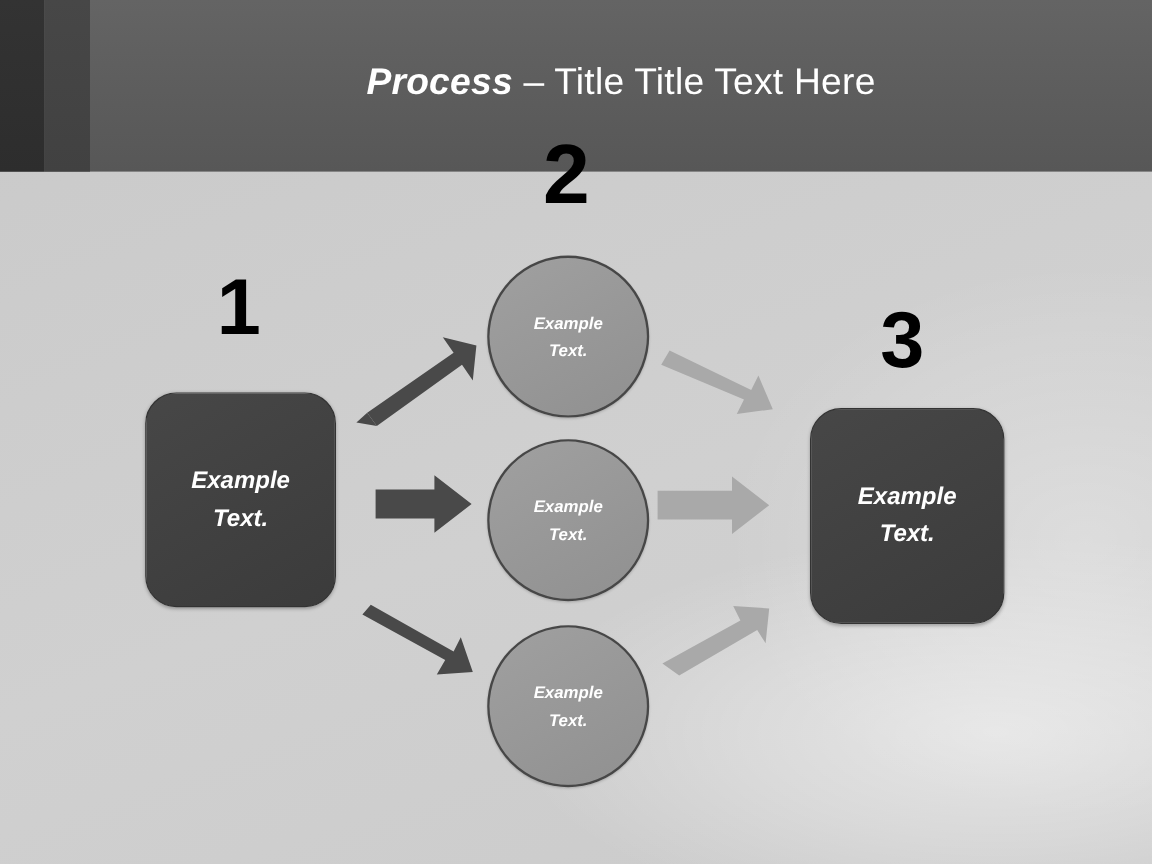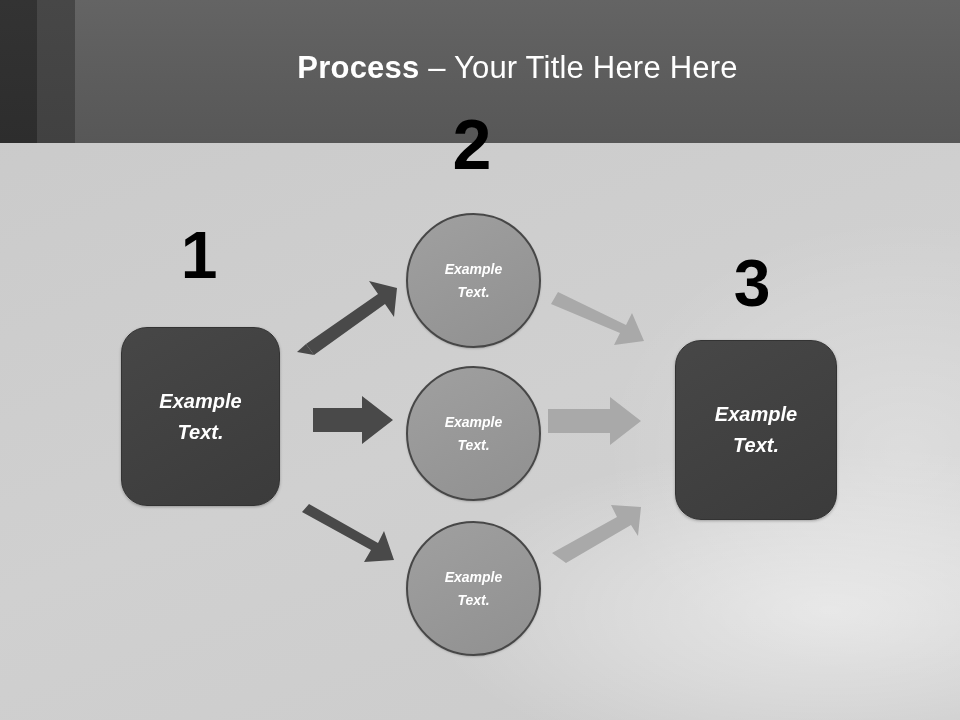--- a/index.html
+++ b/index.html
@@ -53,21 +53,21 @@
     position: absolute;
     left: 75px; top: 48px;
     width: 885px;
     text-align: center;
     color: #ffffff;
     font-size: 31px;
     line-height: 40px;
     letter-spacing: 0.2px;
     white-space: nowrap;
   }
-  .header-title .t-bold { font-weight: bold; }
+  .header-title .t-bold { font-weight: bold; font-style: italic; }
   .header-title .t-norm { font-weight: normal; }
 
   
   .step-num {
     position: absolute;
     color: #000000;
     font-weight: bold;
     font-size: 66px;
     line-height: 66px;
     text-align: center;
@@ -132,21 +132,21 @@
 </head>
 <body>
 
 <div id="slide">
 
   <div class="bg-base"></div>
 
   <div class="header">
     <div class="header-band-dark"></div>
     <div class="header-band-mid"></div>
-    <div class="header-title"><span class="t-bold">Process</span><span class="t-norm"> – </span><span class="t-norm">Your Title Here Here</span></div>
+    <div class="header-title"><span class="t-bold">Process</span><span class="t-norm"> – </span><span class="t-norm">Title Title Text Here</span></div>
   </div>
 
   <svg class="arrow-svg" viewBox="0 0 960 720" xmlns="http://www.w3.org/2000/svg">
 
     <g>
       <polygon fill="#494949" points="306,344 378,294 369,281 397,288 394,317 385,304 314,355"></polygon>
       <polygon fill="#494949" points="306,344 314,355 297,352"></polygon>
     </g>
 
     <g>

